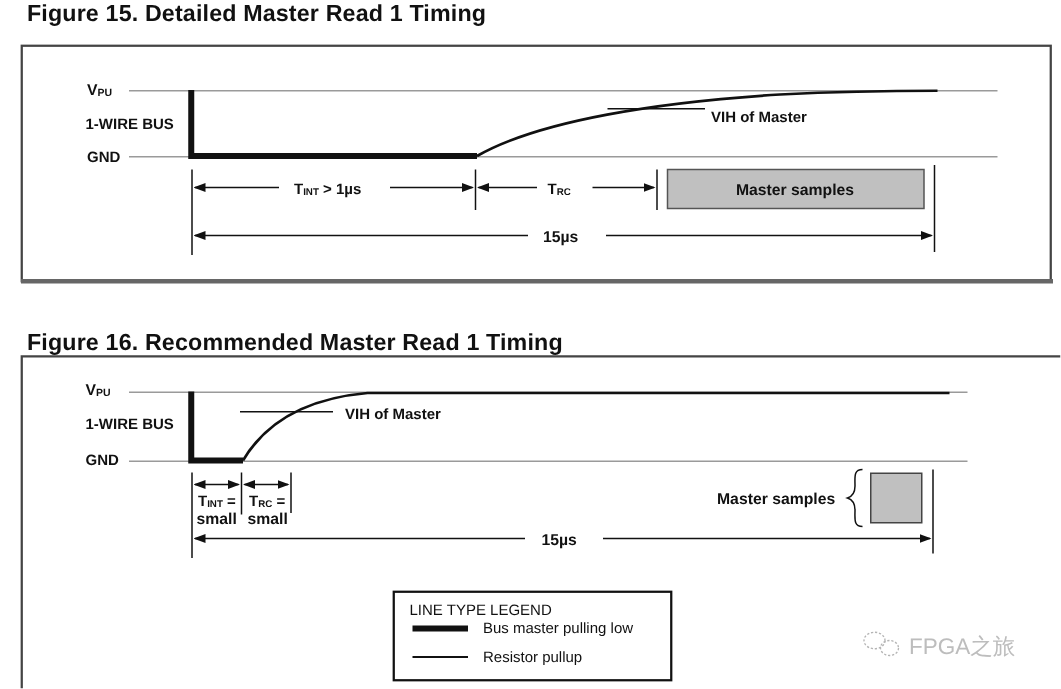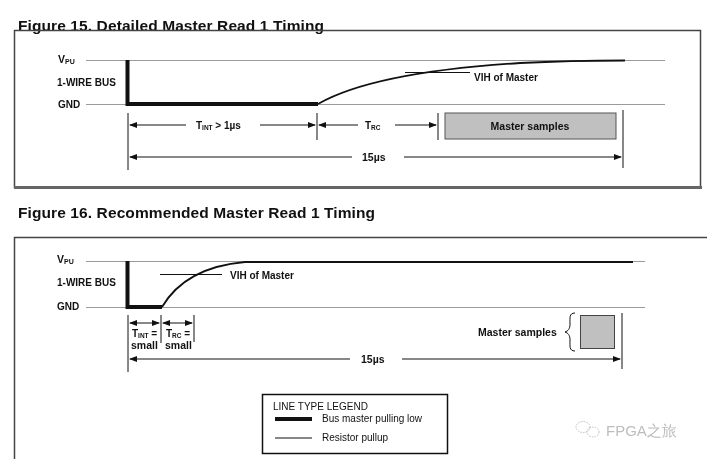--- a/index.html
+++ b/index.html
@@ -6,22 +6,22 @@
   body { width: 707px; height: 459px; position: relative; overflow: hidden; font-family: "Liberation Sans", sans-serif; }
   .fig-title { position: absolute; left: 18px; font-weight: bold; font-size: 15.5px; color: #111; letter-spacing: 0.1px; }
   svg { position: absolute; left: 0; top: 0; }
   .lbl { font-family: "Liberation Sans", sans-serif; font-weight: bold; fill: #111; }
   .legend { font-family: "Liberation Sans", sans-serif; fill: #111; }
   .wm { font-family: "Liberation Sans", sans-serif; fill: #bdbdbd; }
 </style>
 </head>
 <body>
 
-<div class="fig-title" style="top:17px;">Figure 15. Detailed Master Read 1 Timing</div>
-<div class="fig-title" style="top:204px;">Figure 16. Recommended Master Read 1 Timing</div>
+<div class="fig-title" style="top:1px;">Figure 15. Detailed Master Read 1 Timing</div>
+<div class="fig-title" style="top:220px;">Figure 16. Recommended Master Read 1 Timing</div>
 
 <svg width="707" height="459" viewBox="0 0 707 459">
   <defs>
     <marker id="ah" markerWidth="8" markerHeight="6" refX="7" refY="3" orient="auto-start-reverse" markerUnits="userSpaceOnUse">
       <path d="M0,0 L8,3 L0,6 Z" fill="#111"></path>
     </marker>
   </defs>
 
   <g>
     <rect x="14.5" y="30.5" width="686" height="157" fill="none" stroke="#444" stroke-width="1.5"></rect>

